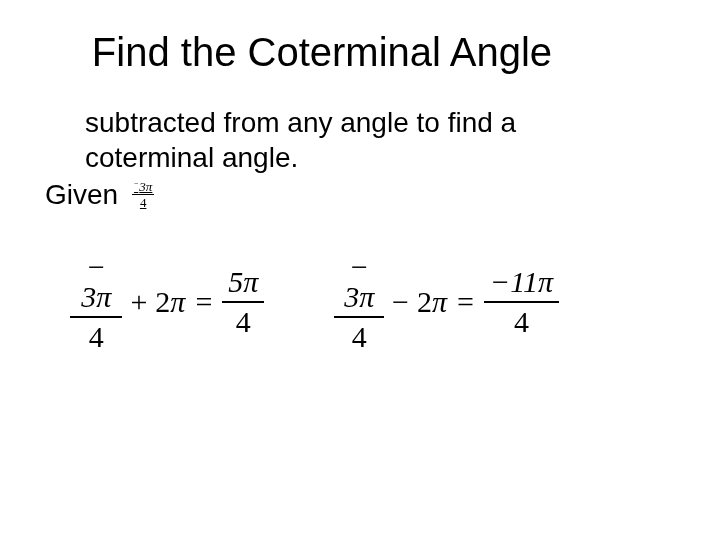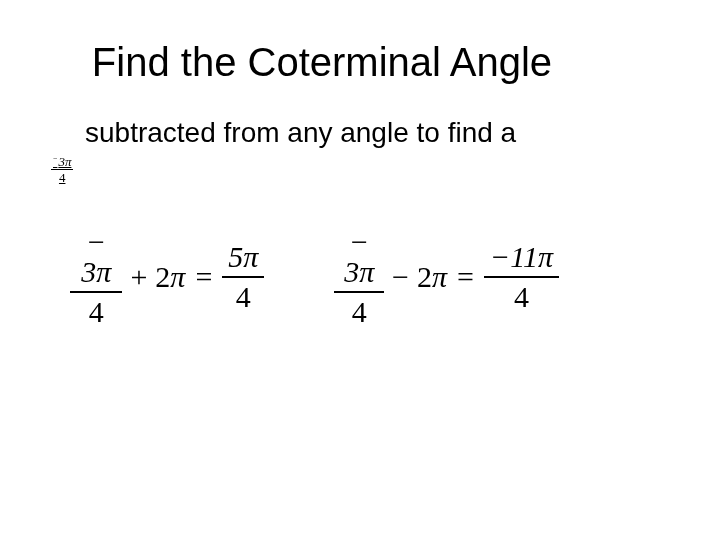--- a/index.html
+++ b/index.html
@@ -9,21 +9,21 @@
     height: 540px;
     background: #ffffff;
     font-family: Arial, Helvetica, sans-serif;
     color: #000;
   }
   .slide {
     width: 604px;
     height: 540px;
     position: relative;
     box-sizing: border-box;
-    padding: 40px 45px 0 45px;
+    padding: 30px 45px 0 45px;
   }
   .title {
     font-size: 40px;
     text-align: center;
     margin: 0 0 30px 0;
     font-weight: normal;
     padding-left: 40px;
   }
   .body-text {
     font-size: 28px;
@@ -104,21 +104,23 @@
 </style>
 </head>
 <body>
 
 <div class="slide">
 
   <h1 class="title">Find the Coterminal Angle</h1>
 
   <div class="body-text">
     <div class="indent">subtracted from any angle to find a</div>
+    <div class="indent">coterminal angle.</div>
     <div class="given-line">
+      <span>Given</span>
       <span class="small-frac">
         <span class="n"><span class="neg-sup">−</span><span class="ital">3π</span></span>
         <span class="d">4</span>
       </span>
     </div>
   </div>
 
   <div class="eq-row">
 
     <div class="eq">

